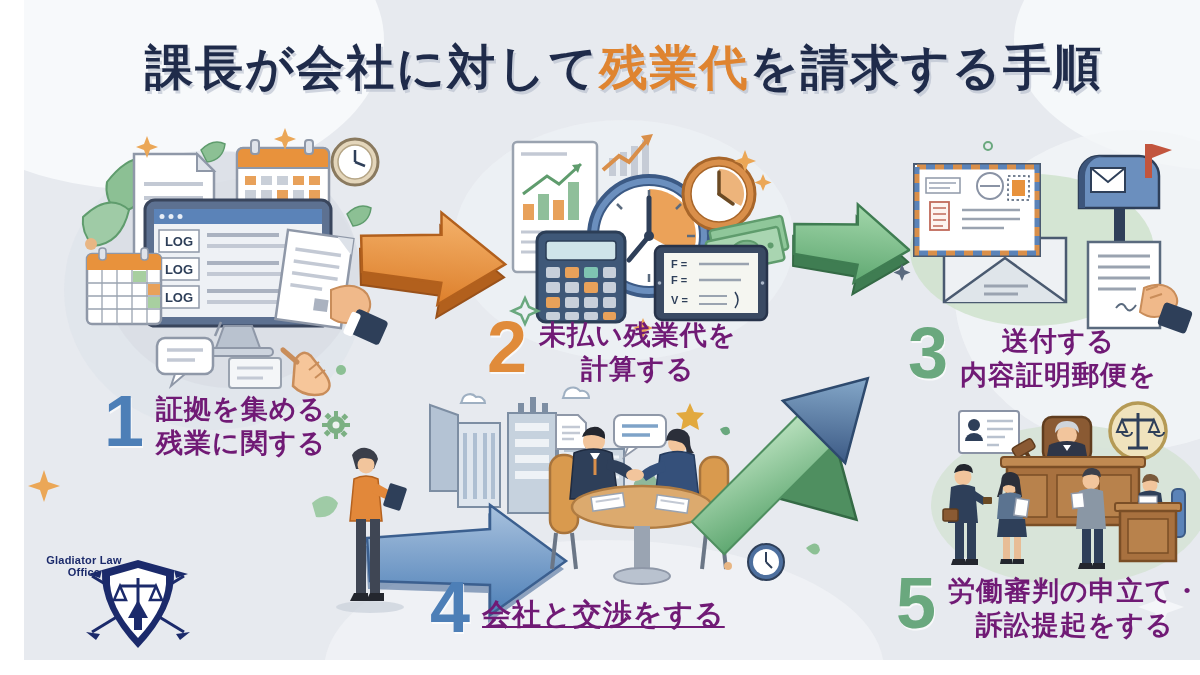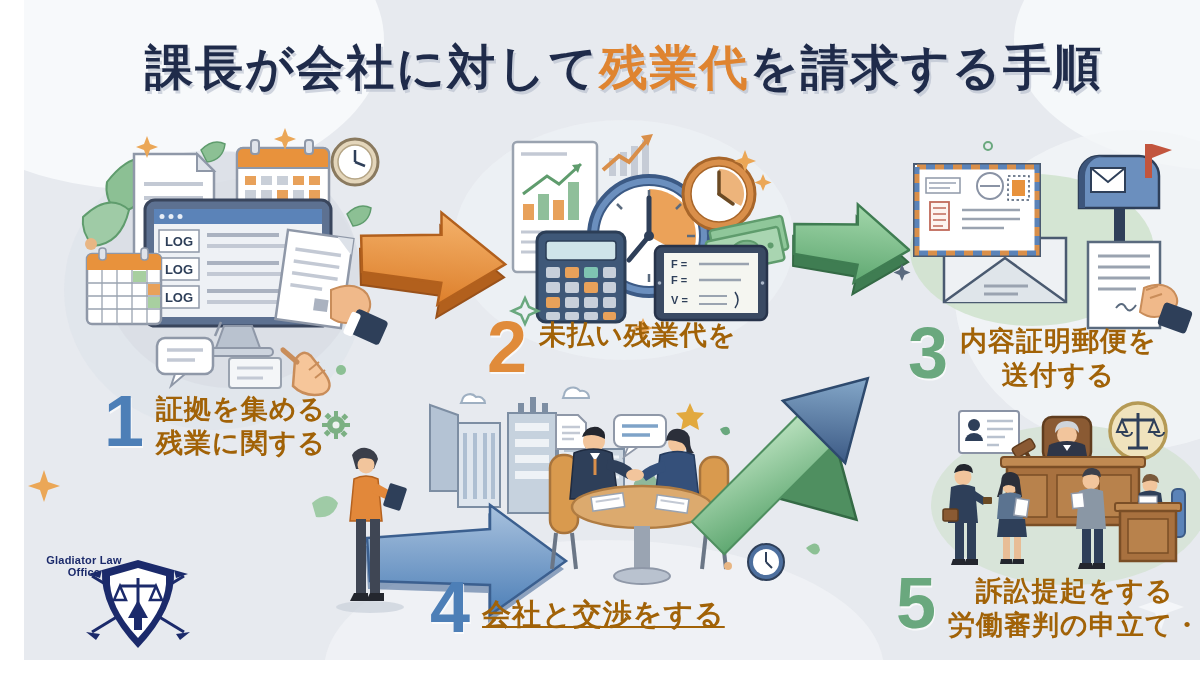--- a/index.html
+++ b/index.html
@@ -23,21 +23,21 @@
     text-shadow:2px 3px 0 rgba(175,182,198,.55);
     white-space:nowrap;
   }
   .title .hl { color:#df8430; }
 
   .caption { position:absolute; display:flex; gap:12px; align-items:flex-start; }
   .num { font-size:72px; font-weight:800; line-height:.92; text-shadow:1px 2px 0 rgba(255,255,255,.7); }
   .num.blue { color:#4d7fb7; }
   .num.orange { color:#e08b3a; }
   .num.green { color:#6aa87e; }
-  .lbl { font-size:27px; font-weight:800; color:#a16207; line-height:1.26; letter-spacing:1px; padding-top:4px; white-space:nowrap; }
+  .lbl { font-size:27px; font-weight:800; color:#701a75; line-height:1.26; letter-spacing:1px; padding-top:4px; white-space:nowrap; }
   .lbl.center { text-align:center; }
   .cap4 .lbl { padding-top:22px; font-size:29px;text-decoration:underline; }
 
   .logo { position:absolute; left:6px; top:556px; width:108px; text-align:center; }
   .logo-name { font-size:11px; font-weight:700; color:#1b2a6b; margin-top:-2px; letter-spacing:.2px; }
 
   svg { position:absolute; overflow:visible; }
   text { font-family:"Liberation Sans","DejaVu Sans",sans-serif; }
 </style>
 </head>
@@ -623,43 +623,44 @@
     <div class="lbl">
       <div>証拠を集める</div>
       <div>残業に関する</div>
     </div>
   </div>
 
   <div class="caption" style="left:463px; top:314px;">
     <div class="num orange">2</div>
     <div class="lbl center">
       <div>未払い残業代を</div>
+      <div>計算する</div>
     </div>
   </div>
 
   <div class="caption" style="left:884px; top:320px;">
     <div class="num green">3</div>
     <div class="lbl center">
+      <div>送付する</div>
       <div>内容証明郵便を</div>
-      <div>送付する</div>
     </div>
   </div>
 
   <div class="caption cap4" style="left:406px; top:574px;">
     <div class="num blue">4</div>
     <div class="lbl">
       <div>会社と交渉をする</div>
     </div>
   </div>
 
   <div class="caption" style="left:872px; top:570px;">
     <div class="num green">5</div>
     <div class="lbl center">
+      <div>労働審判の申立て・</div>
       <div>訴訟提起をする</div>
-      <div>労働審判の申立て・</div>
     </div>
   </div>
 
   <div class="logo">
     <svg width="108" height="96" viewBox="0 0 108 96">
       <g stroke="#1b2a6b" stroke-width="3" fill="none">
         <line x1="8" y1="20" x2="100" y2="76"></line>
         <line x1="100" y1="20" x2="8" y2="76"></line>
       </g>
       <path d="M4 18 l14 -4 -2 8 Z M104 18 l-14 -4 2 8 Z" fill="#1b2a6b"></path>

